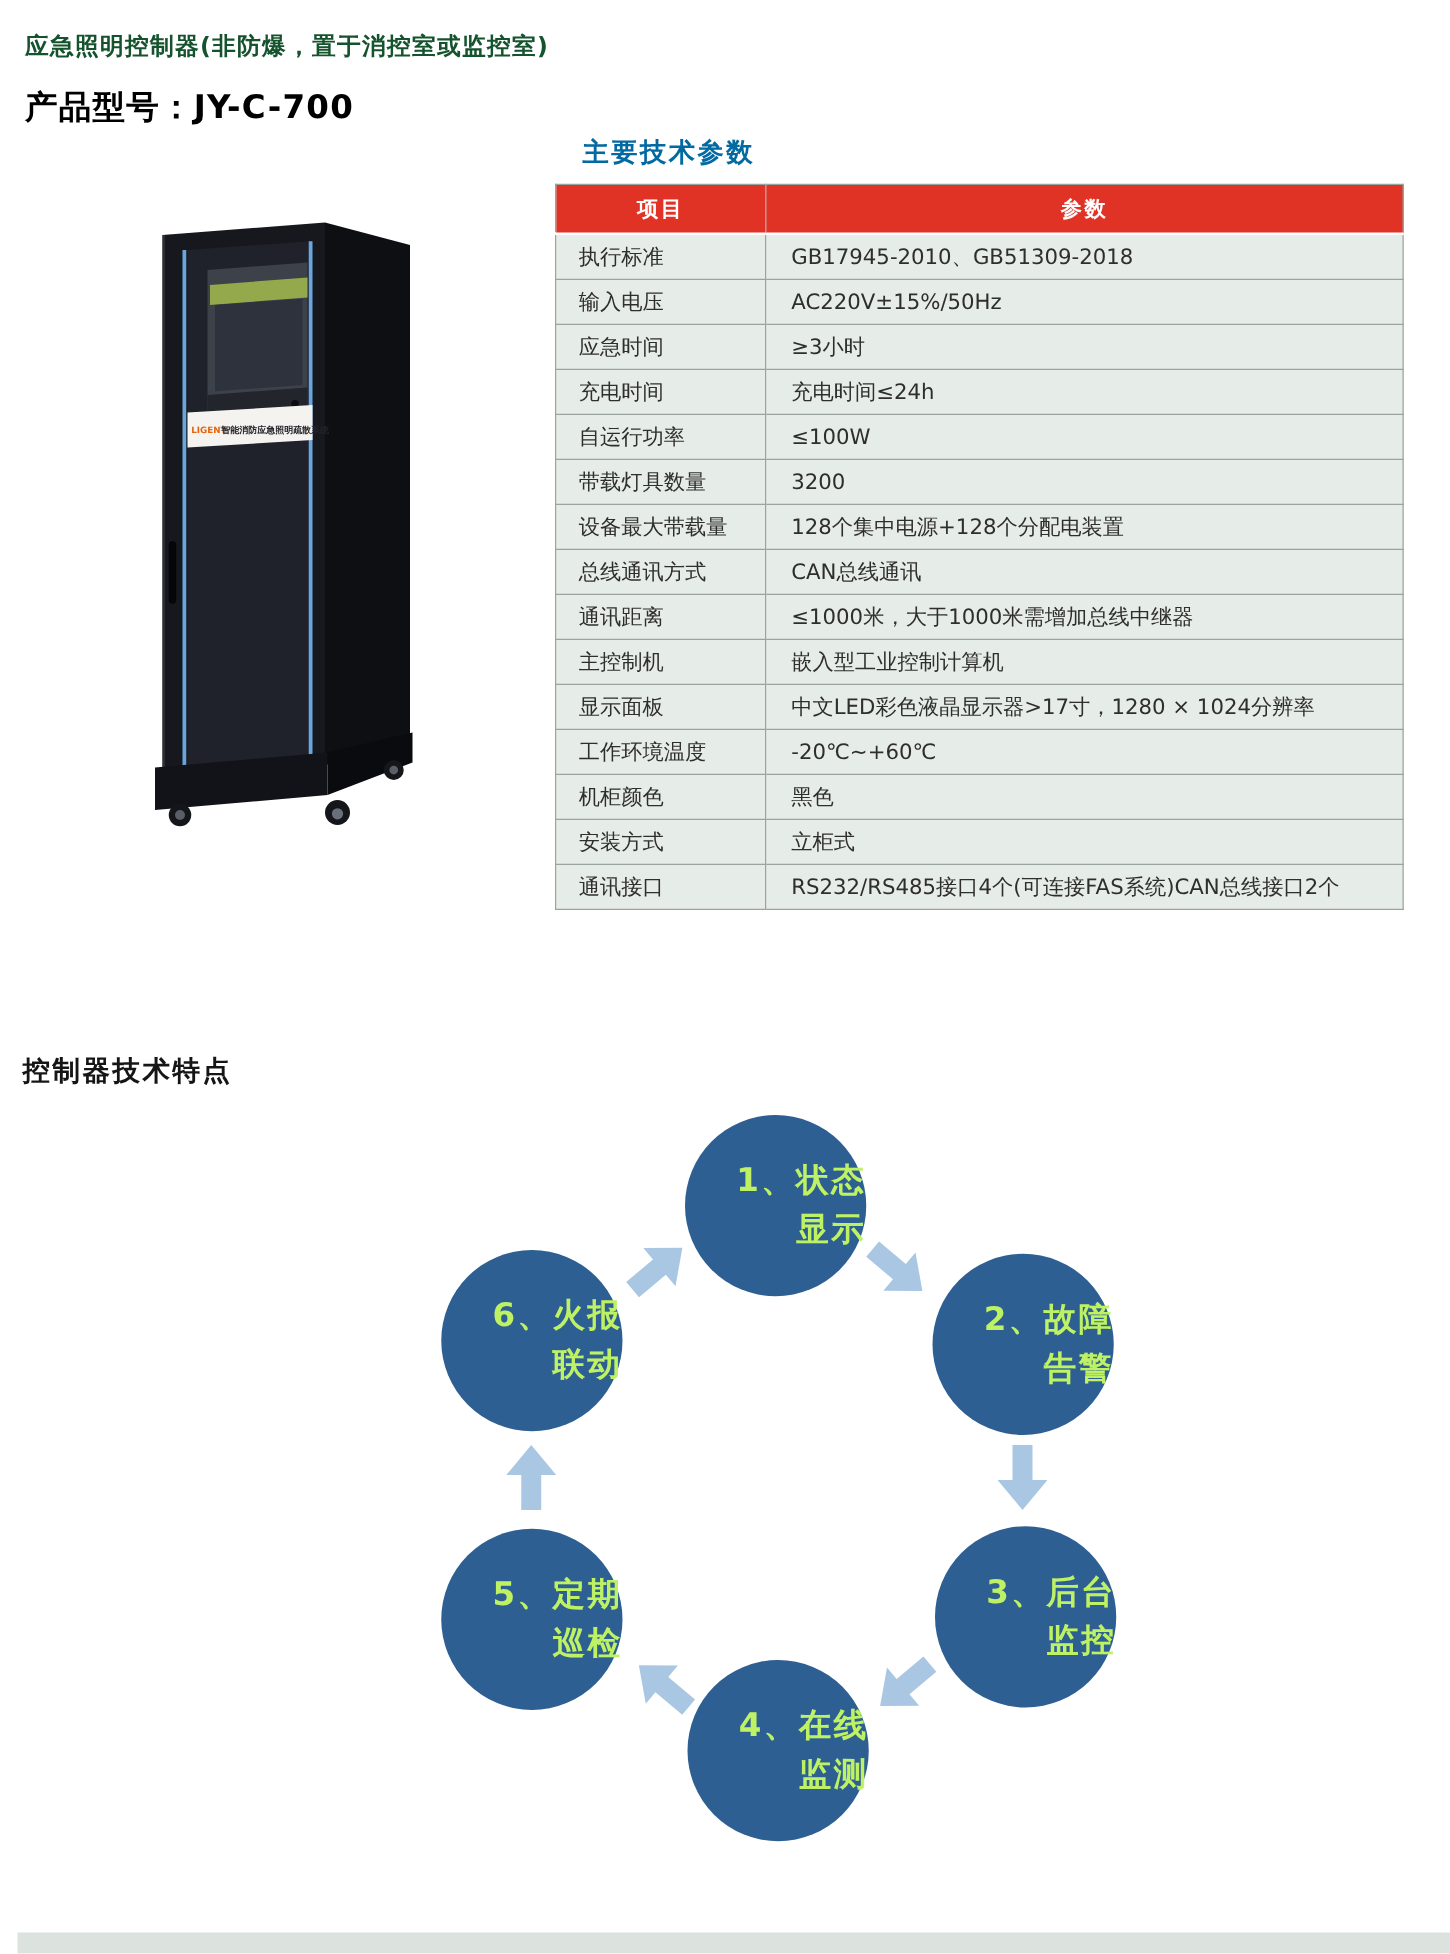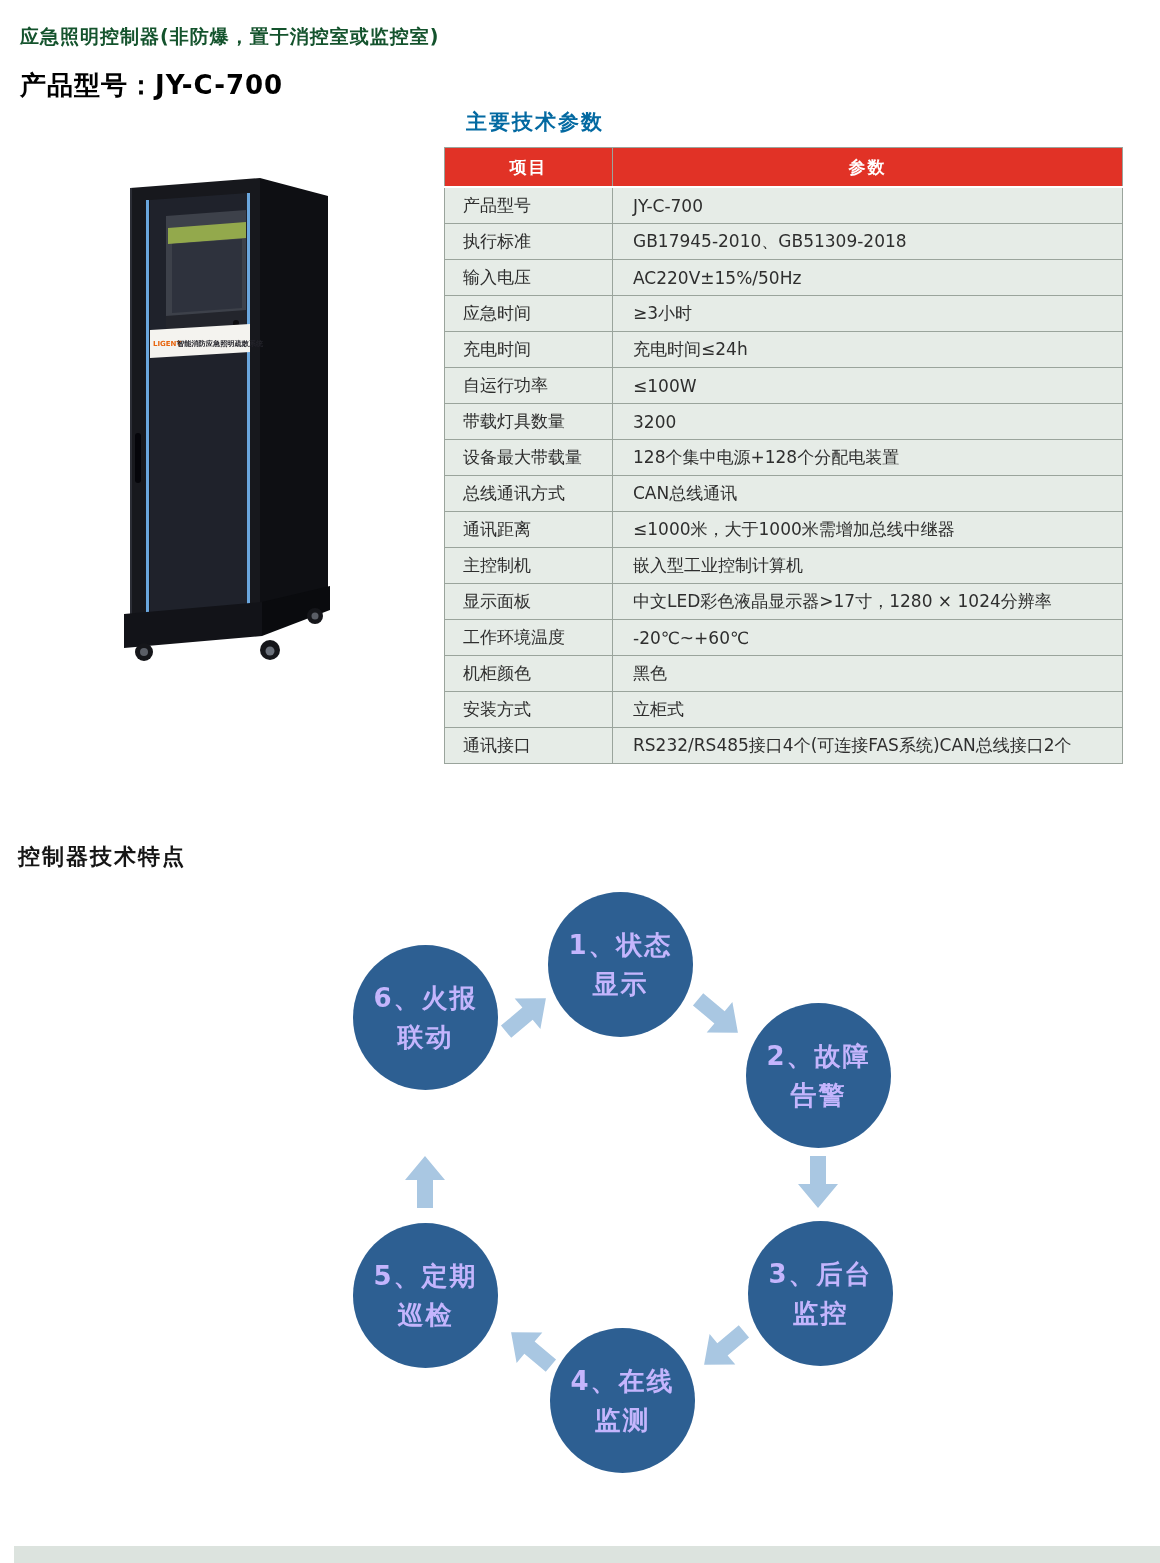--- a/index.html
+++ b/index.html
@@ -33,22 +33,22 @@
     border:1.5px solid var(--table-border);border-bottom:2.5px solid #ffffff;
   }
   table.spec td{
     background:var(--table-row-bg);height:35px;border:1.5px solid var(--table-border);
     padding:0 4px 0 18px;white-space:nowrap;overflow:hidden;
   }
   table.spec td.val{padding-left:20px;}
   .features-heading{left:18px;top:842px;font-size:22px;font-weight:bold;color:#151515;letter-spacing:2px;}
   .node{
     position:absolute;width:145px;height:145px;border-radius:50%;
-    background:var(--node-fill);color:#c4b5fd;display:flex;flex-direction:column;
-    align-items:center;justify-content:center;font-size:26px;font-weight:600;
+    background:var(--node-fill);color:#bef264;display:flex;flex-direction:column;
+    align-items:flex-end;justify-content:center;font-size:26px;font-weight:600;
     line-height:39px;letter-spacing:2px;text-align:center;
   }
   .arrow{position:absolute;width:56px;height:44px;}
   .arrow svg{display:block;width:100%;height:100%;}
   .arrow path{fill:var(--arrow-fill);}
   .footer-band{left:14px;top:1546px;width:1146px;height:17px;background:var(--footer-band);}
   .logo-text{fill:var(--logo-orange);}
 </style>
 </head>
 <body>
@@ -102,24 +102,20 @@
         <col style="width:168px">
         <col>
       </colgroup>
     <thead>
       <tr>
         <th>项目</th>
         <th>参数</th>
       </tr>
     </thead>
     <tbody>
-    <tr>
-      <td>产品型号</td>
-      <td class="val">JY-C-700</td>
-    </tr>
 
     <tr>
       <td>执行标准</td>
       <td class="val">GB17945-2010、GB51309-2018</td>
     </tr>
 
     <tr>
       <td>输入电压</td>
       <td class="val">AC220V±15%/50Hz</td>
     </tr>
@@ -206,21 +202,21 @@
     <span>监控</span>
   </div>
   <div class="node" style="left:550px;top:1328px;">
     <span>4、在线</span>
     <span>监测</span>
   </div>
   <div class="node" style="left:353px;top:1223px;">
     <span>5、定期</span>
     <span>巡检</span>
   </div>
-  <div class="node" style="left:353px;top:945px;">
+  <div class="node" style="left:353px;top:1000px;">
     <span>6、火报</span>
     <span>联动</span>
   </div>
 
   <div class="arrow" style="left:498px;top:993px;transform:rotate(-40deg);">
     <svg viewBox="0 0 56 44">
         <path d="M2 14 L30 14 L30 2 L54 22 L30 42 L30 30 L2 30 Z"></path>
       </svg>
   </div>
   <div class="arrow" style="left:690px;top:994px;transform:rotate(40deg);">

